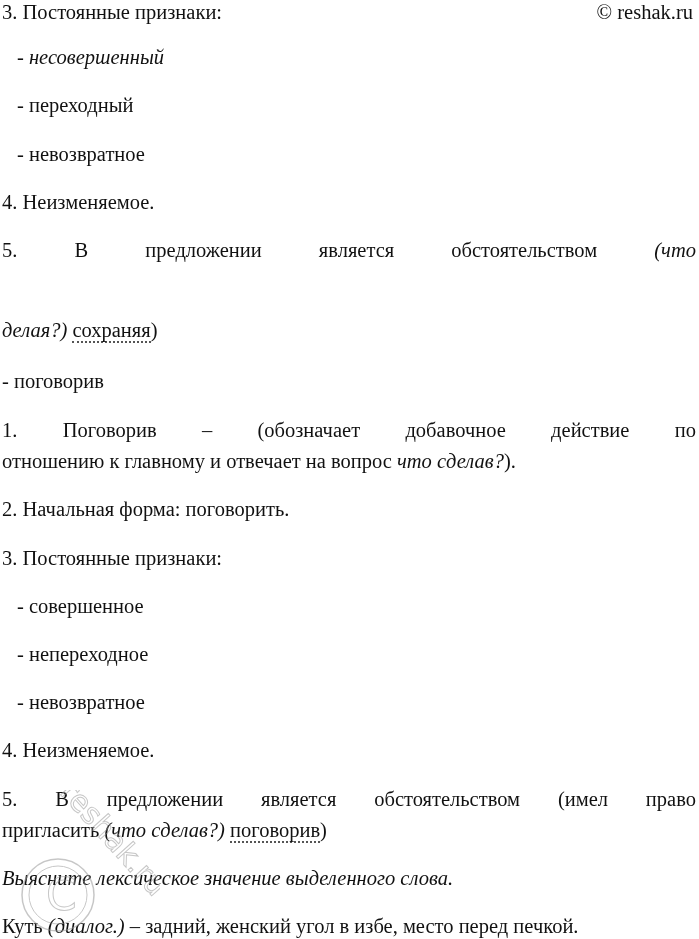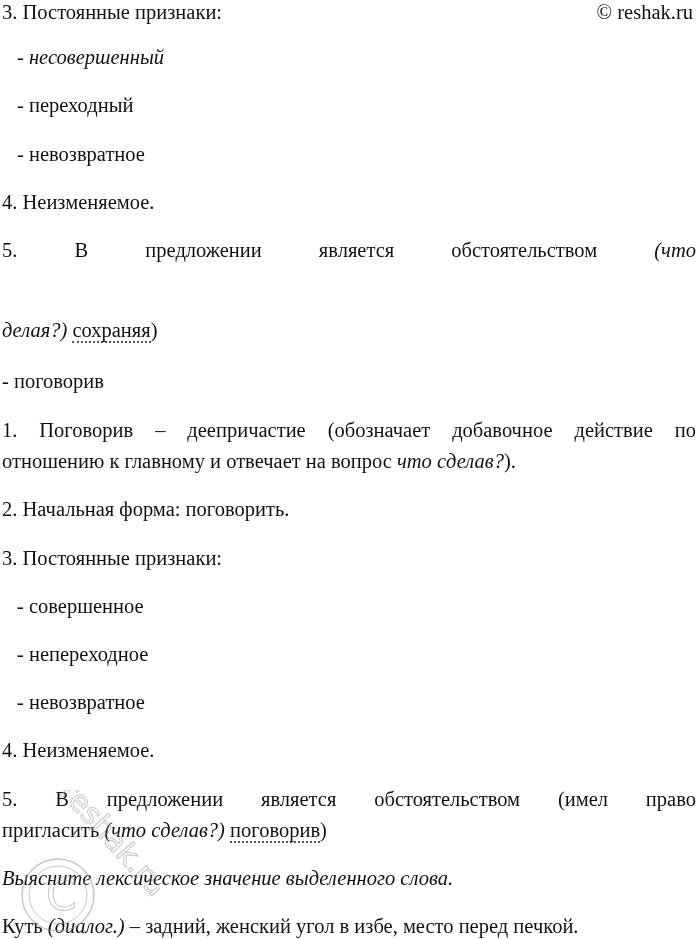--- a/index.html
+++ b/index.html
@@ -75,21 +75,20 @@
   <i>(что</i>
 </div>
 <div class="line" style="top:270px;margin-top:48px;"><i>делая?)</i> <span class="dotted">сохраняя</span><span>)</span></div>
 
 <div class="line" style="top:369px;">- поговорив</div>
 
 <div class="justify" style="top:418px;">
   <span>1.</span>
   <span>Поговорив</span>
   <span>–</span>
-  <span>деепричастие</span>
   <span>(обозначает</span>
   <span>добавочное</span>
   <span>действие</span>
   <span>по</span>
 </div>
 <div class="line" style="top:449px;"><span>отношению к главному и отвечает на вопрос </span><i>что сделав?</i><span>).</span></div>
 
 <div class="line" style="top:497px;">2. Начальная форма: поговорить.</div>
 <div class="line" style="top:546px;">3. Постоянные признаки:</div>
 <div class="line indent" style="top:594px;">- совершенное</div>

